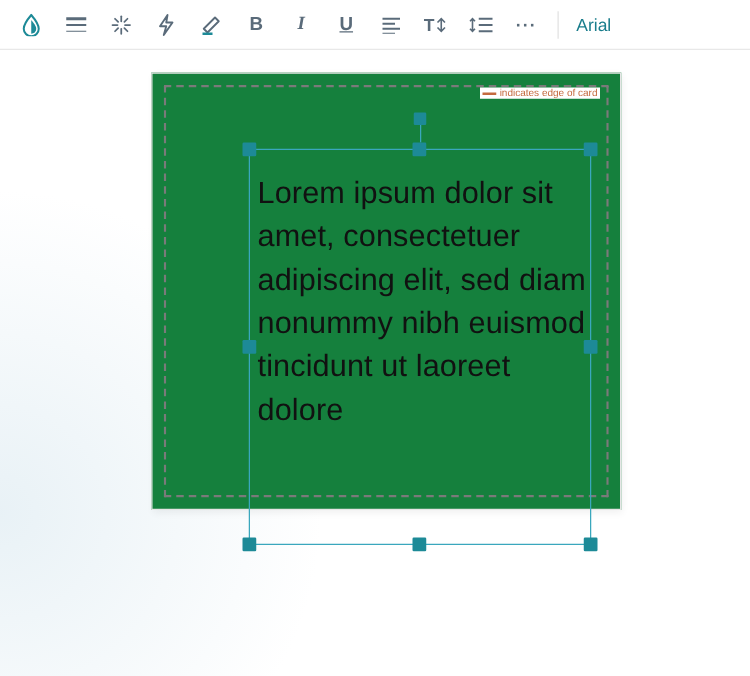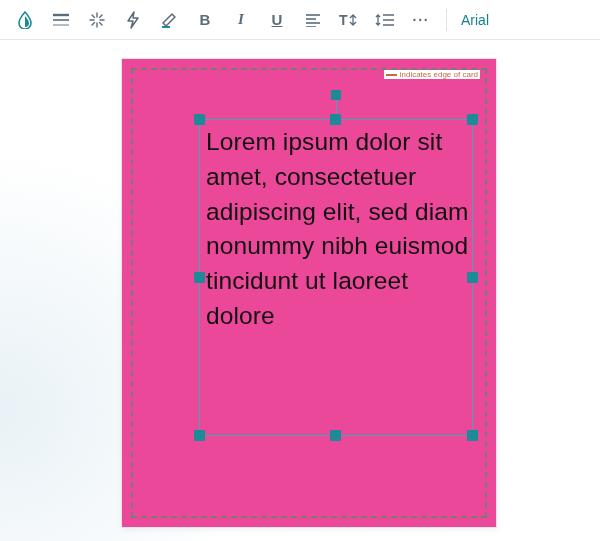--- a/index.html
+++ b/index.html
@@ -72,22 +72,22 @@
     border-radius:50%;
     background: radial-gradient(circle at center, rgba(230,240,245,0.9) 0%, rgba(255,255,255,0) 70%);
     pointer-events:none;
   }
 
   .card {
     position: absolute;
     left: 121px;
     top: 18px;
     width: 376px;
-    height: 470px;
-    background: #ec4899;
+    height: 350px;
+    background: #15803d;
     border: 1px solid #e6e6e6;
     box-shadow: 1px 2px 6px rgba(0,0,0,0.06);
   }
   .card-edge {
     position: absolute;
     left: 9px;
     top: 9px;
     right: 9px;
     bottom: 9px;
     border: 2px dashed #7a7a7a;
@@ -116,21 +116,21 @@
     position:absolute;
     left: 77px;
     top: 60px;
     width: 274px;
     height: 317px;
     border:1px solid #3aa7bd;
   }
   .sel-frame .txt{
     position:absolute;
     left:6px;
-    top:5px;
+    top:18px;
     right:2px;
     font-family: Arial, Helvetica, sans-serif;
     font-size:24.5px;
     line-height:1.42;
     color:#111;
     letter-spacing:0.1px;
   }
   .handle{
     position:absolute;
     width:11px;

